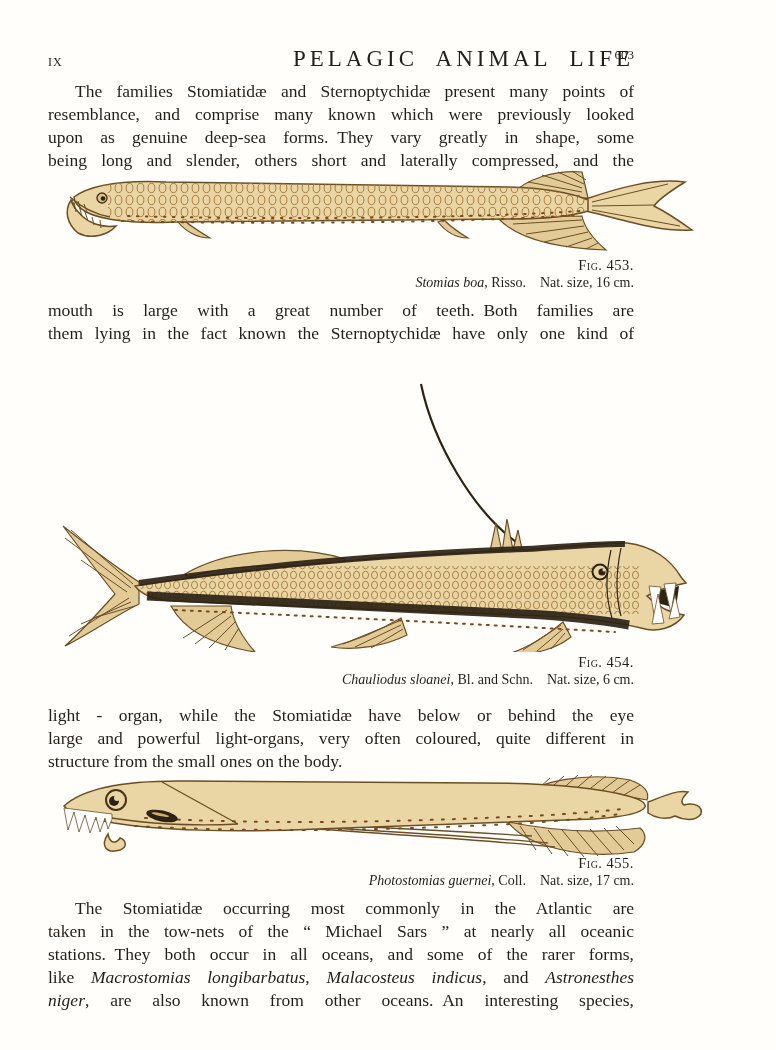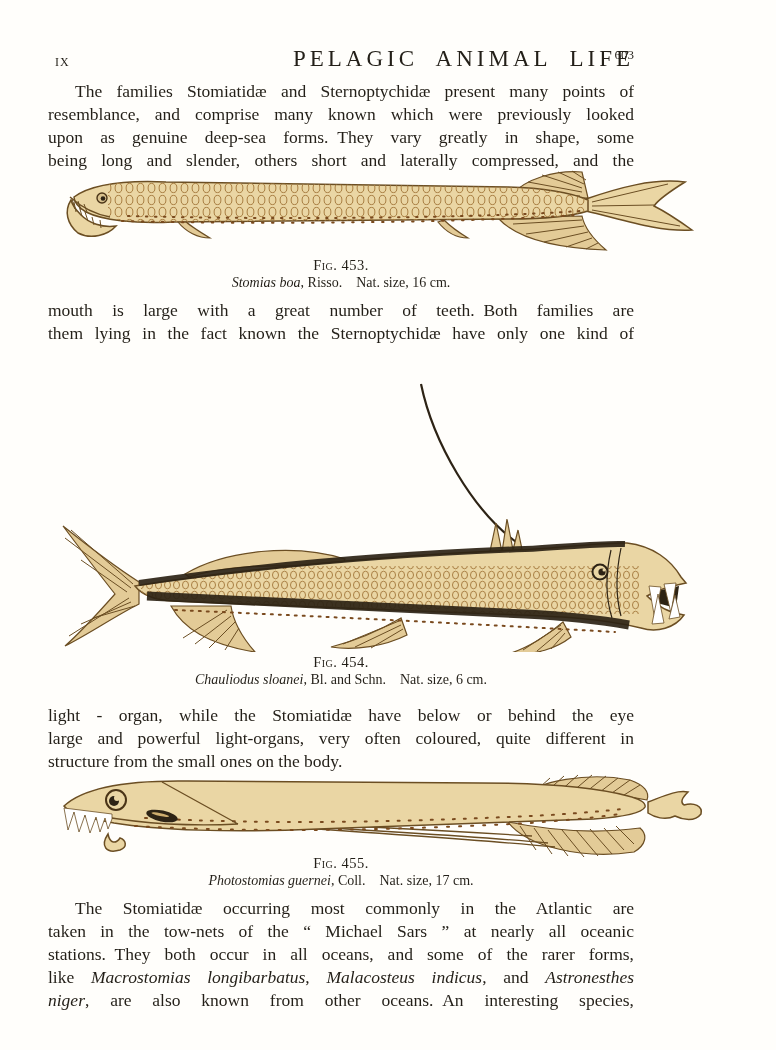--- a/index.html
+++ b/index.html
@@ -1,32 +1,32 @@
 <!DOCTYPE html>
 <html style="--paper: #fffefb; --ink: #231f18; --fish-fill: #ead6a4; --fish-fin: #e3cb97; --fish-outline: #6b4e23; --fish-dark: #2d2315; --fish-scale: #a87e42; --photophore: #7a4a1e;"><head>
 <meta charset="utf-8">
 <style>
   * { margin:0; padding:0; box-sizing:border-box; }
   html,body { width:776px; height:1050px; background:#e9e9e9; }
   body { font-family:"Liberation Serif","DejaVu Serif",serif; color:var(--ink,#231f18); }
   .page { position:relative; width:776px; height:1050px; background:var(--paper,#fff); overflow:hidden; }
 
   .running-head { position:absolute; top:46px; left:48px; width:586px; height:28px; }
-  .folio { position:absolute; left:7px; top:9px; font-size:12px; letter-spacing:1px;text-align:right; }
+  .folio { position:absolute; left:0; top:9px; font-size:12px; letter-spacing:1px;text-align:right; }
   .title { position:absolute; left:6px; right:0; text-align:right; font-size:23px; font-weight:400; letter-spacing:4px; word-spacing:9px; white-space:nowrap; }
   .pagenum { position:absolute; right:0; top:1px; font-size:13px; }
 
   .para { position:absolute; left:48px; width:586px; font-size:17.5px; line-height:23px; }
   .line { text-align:justify; text-align-last:justify; height:23px; overflow:hidden; }
   .line.no-just { text-align-last:left; }
   .line.indent { text-indent:27px; }
   .it { font-style:italic;margin-top:25px; }
 
   .fig { position:absolute; }
-  .figcap { position:absolute; left:48px; width:586px; text-align:center; z-index:2; }
+  .figcap { position:absolute; left:48px; width:586px; text-align:right; z-index:2; }
   .figlabel { display:block; font-variant:small-caps; font-size:14.5px; letter-spacing:0.5px; }
   .figspecies { display:block; font-size:14px; margin-top:1px; }
 
   
   .f-body { fill:var(--fish-fill); stroke:var(--fish-outline); stroke-width:1.5; }
   .f-fin  { fill:var(--fish-fin);  stroke:var(--fish-outline); stroke-width:1.2; }
   .f-hatch{ stroke:var(--fish-outline); stroke-width:1; fill:none; }
   .f-line { stroke:var(--fish-outline); fill:none; }
   .f-dark { fill:var(--fish-dark); stroke:none; }
   .f-darkline { stroke:var(--fish-dark); fill:none; }

